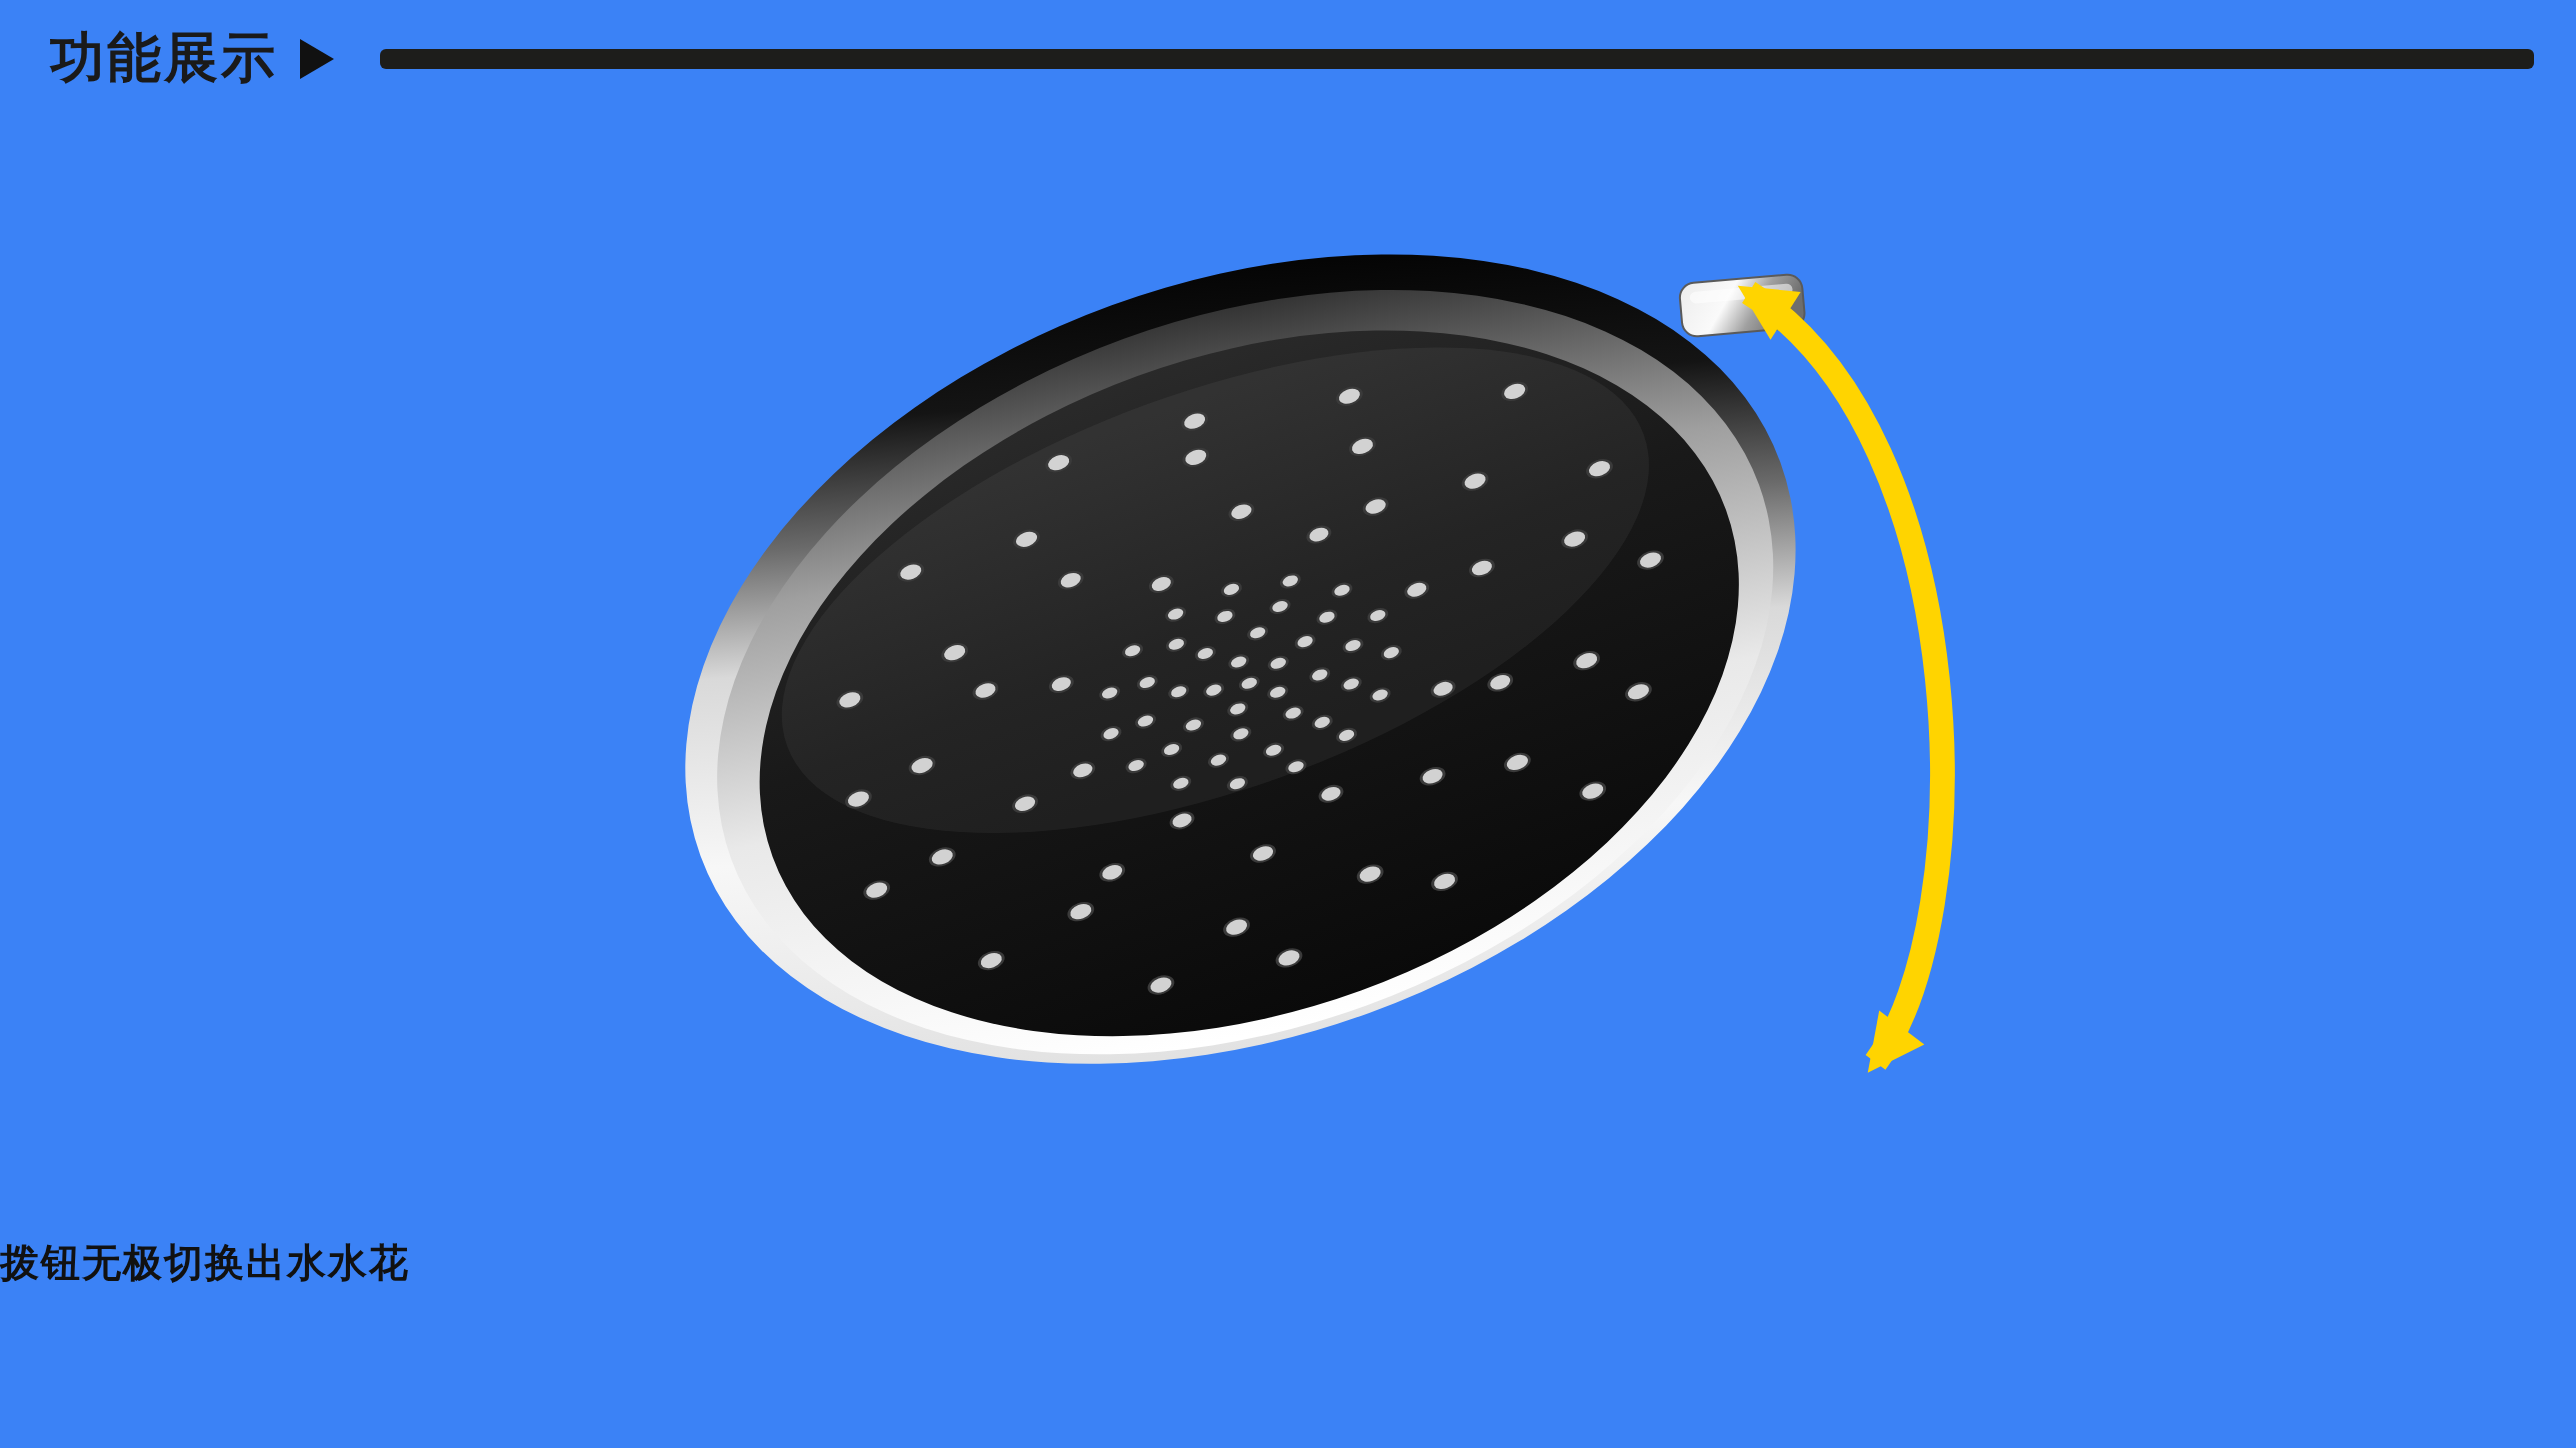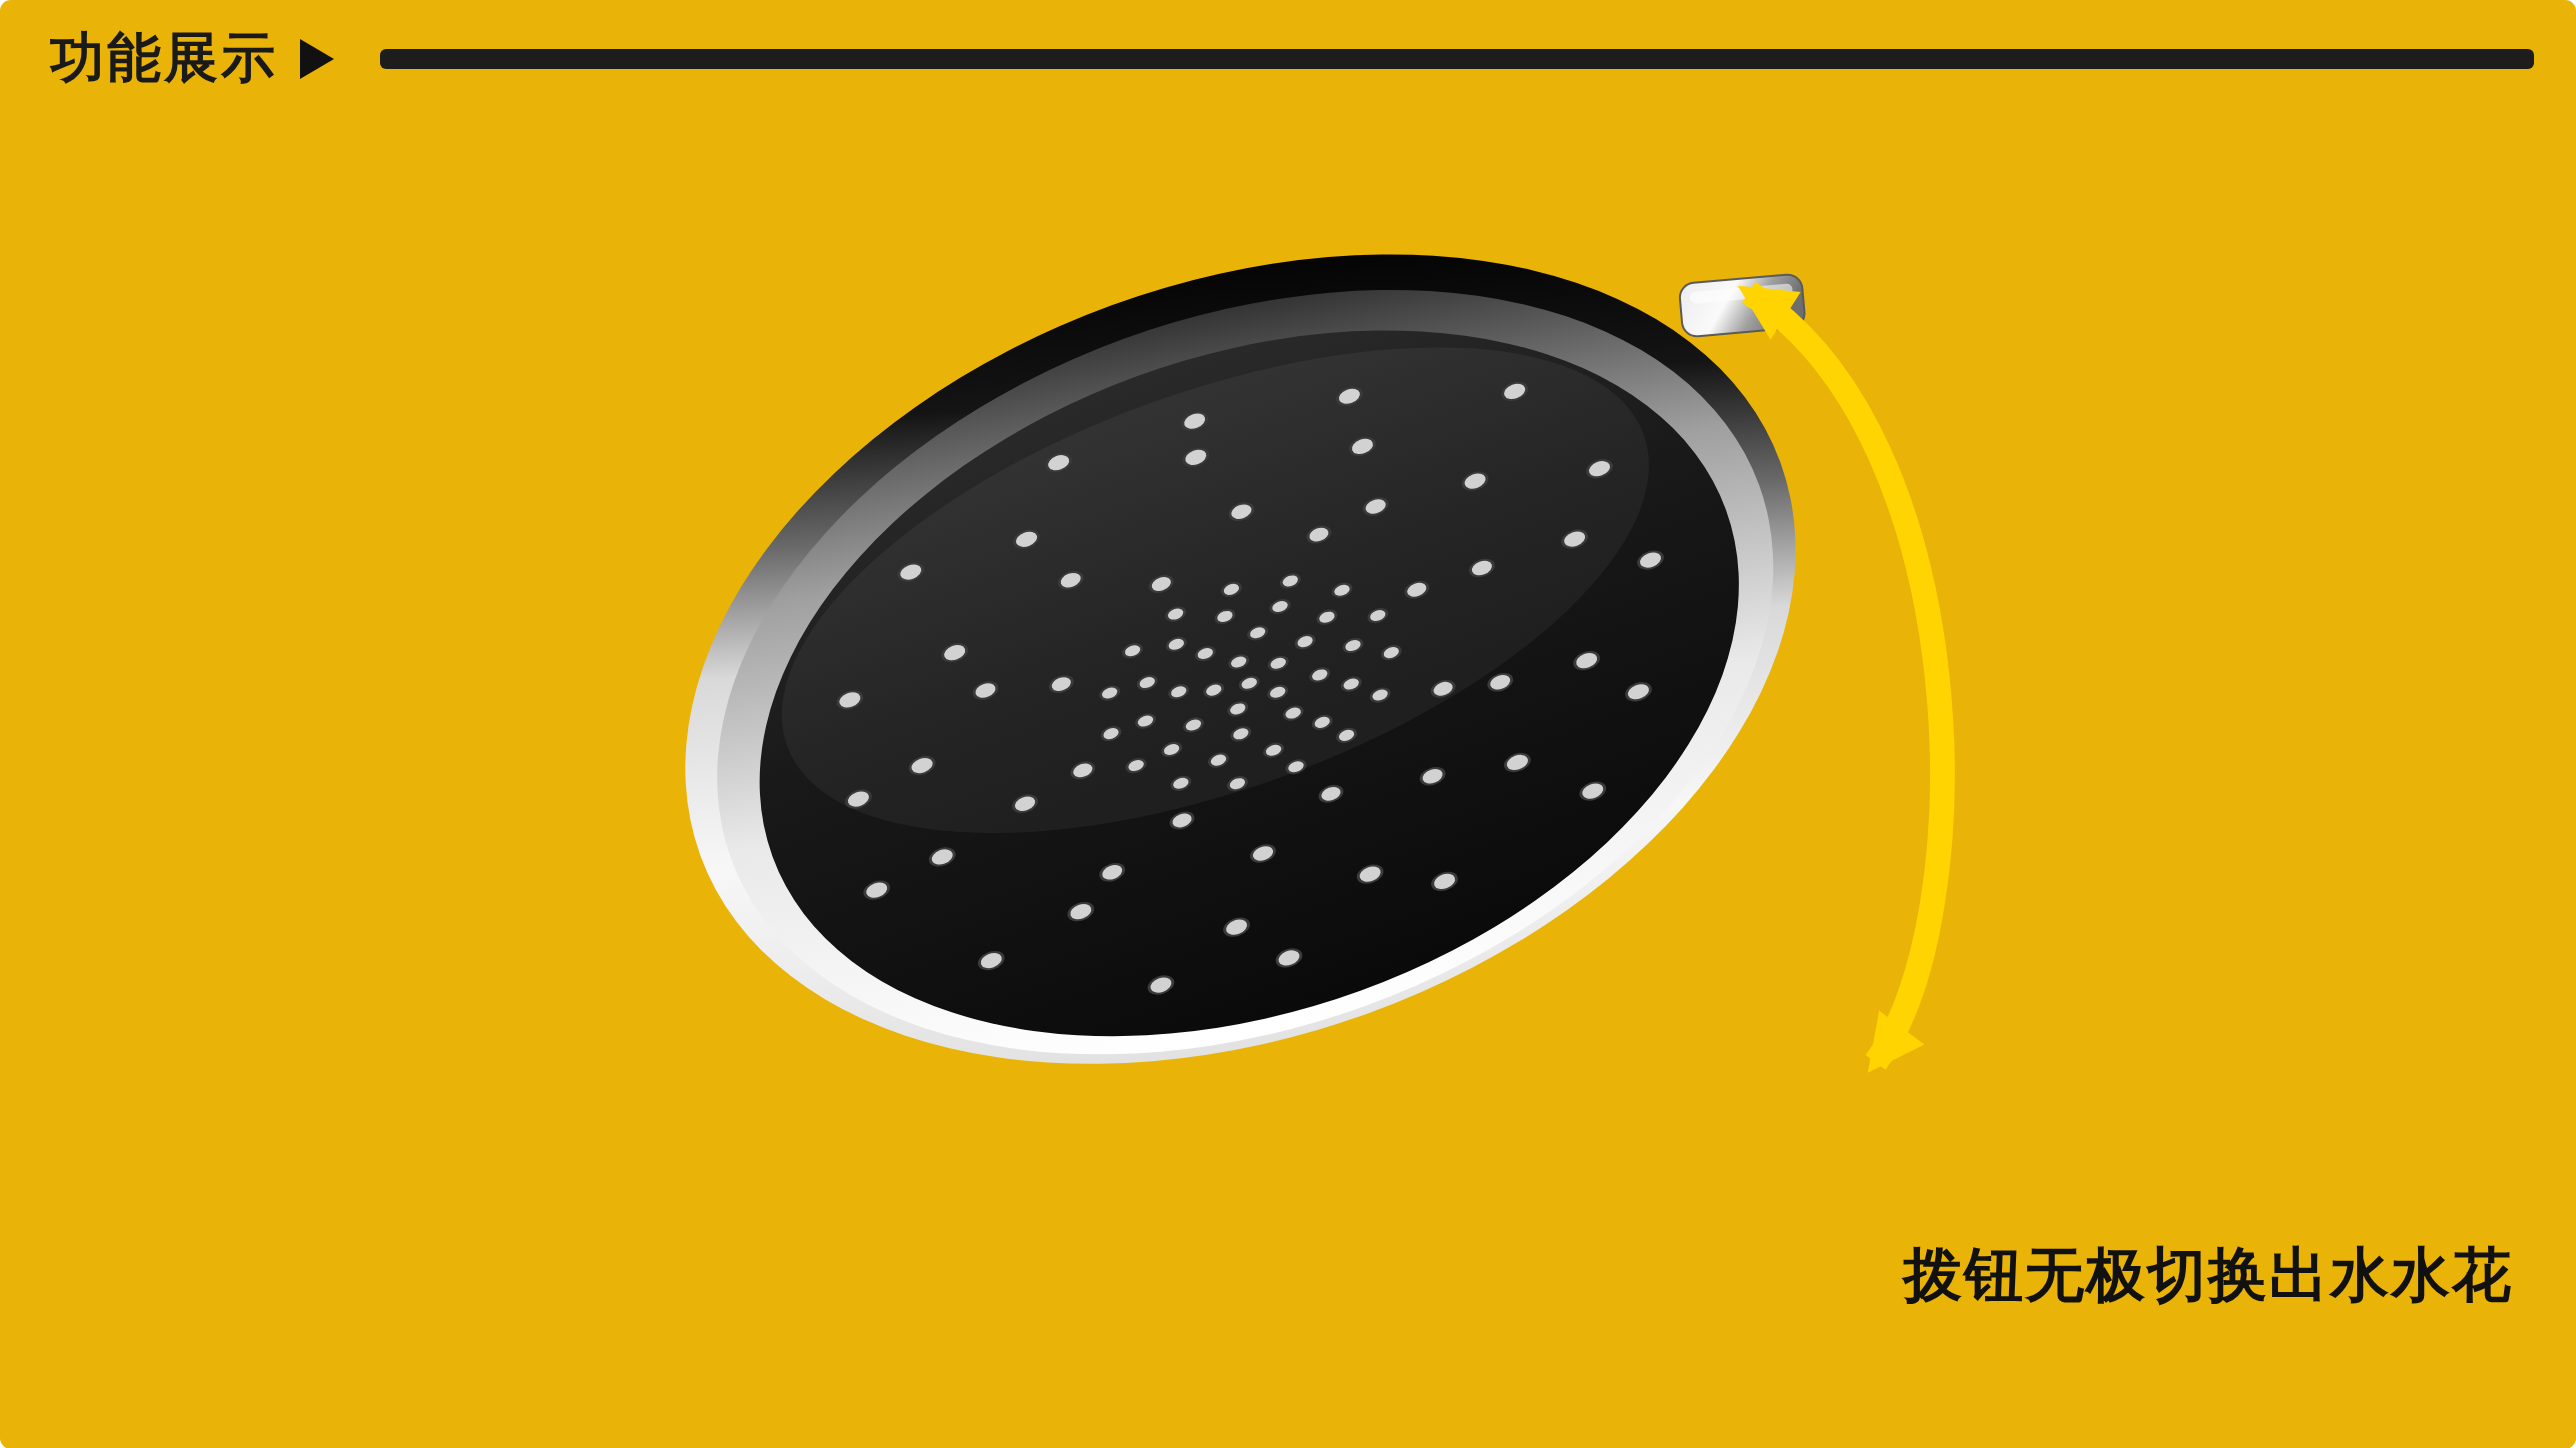--- a/index.html
+++ b/index.html
@@ -1,41 +1,41 @@
 <!DOCTYPE html>
 <html style="--accent: #FFD400;"><head>
 <meta charset="utf-8">
 <style>
   * { margin:0; padding:0; box-sizing:border-box; }
   html, body {
     width:2576px; height:1449px;
     background:#ffffff;
     font-family:"DejaVu Sans","Liberation Sans",sans-serif;
   }
-  .page { position:relative; width:2576px; height:1449px; background:#eab308; overflow:hidden;border-radius:11px; }
+  .page { position:relative; width:2576px; height:1449px; background:#3b82f6; overflow:hidden; }
 
   
   .header { position:absolute; top:26px; left:50px; right:42px; height:65px; display:flex; align-items:center; }
   .title { font-size:54px; font-weight:700; color:#1a1a1a; letter-spacing:3px; white-space:nowrap; }
   .play-triangle { width:0; height:0; border-left:34px solid #111;
                    border-top:20px solid transparent; border-bottom:20px solid transparent;
                    margin-left:22px; }
   .header-rule { flex:1; height:20px; background:#1d1d1b; border-radius:6px; margin-left:46px; }
 
   
   .stage { position:absolute; inset:0; }
   .stage svg { display:block; width:2576px; height:1449px; }
 
   .nozzle { fill:#d2d2d2; stroke:#3a3a3a; stroke-width:3; }
   .arrow-path { fill:none; stroke:var(--accent,#FFD400); stroke-width:25px; }
   .arrow-head { fill:var(--accent,#FFD400); }
 
   
-  .caption { position:absolute; left:0; right:63px; top:1236px; text-align:right;
-             font-size:59px; font-weight:700; color:#111; letter-spacing:2px; }
+  .caption { position:absolute; left:0; right:63px; top:1236px; text-align:left;
+             font-size:39px; font-weight:700; color:#111; letter-spacing:2px; }
 </style>
 </head>
 <body>
 
 <div class="page">
 
   <div class="header">
     <div class="title">功能展示</div>
     <div class="play-triangle"></div>
     <div class="header-rule"></div>

